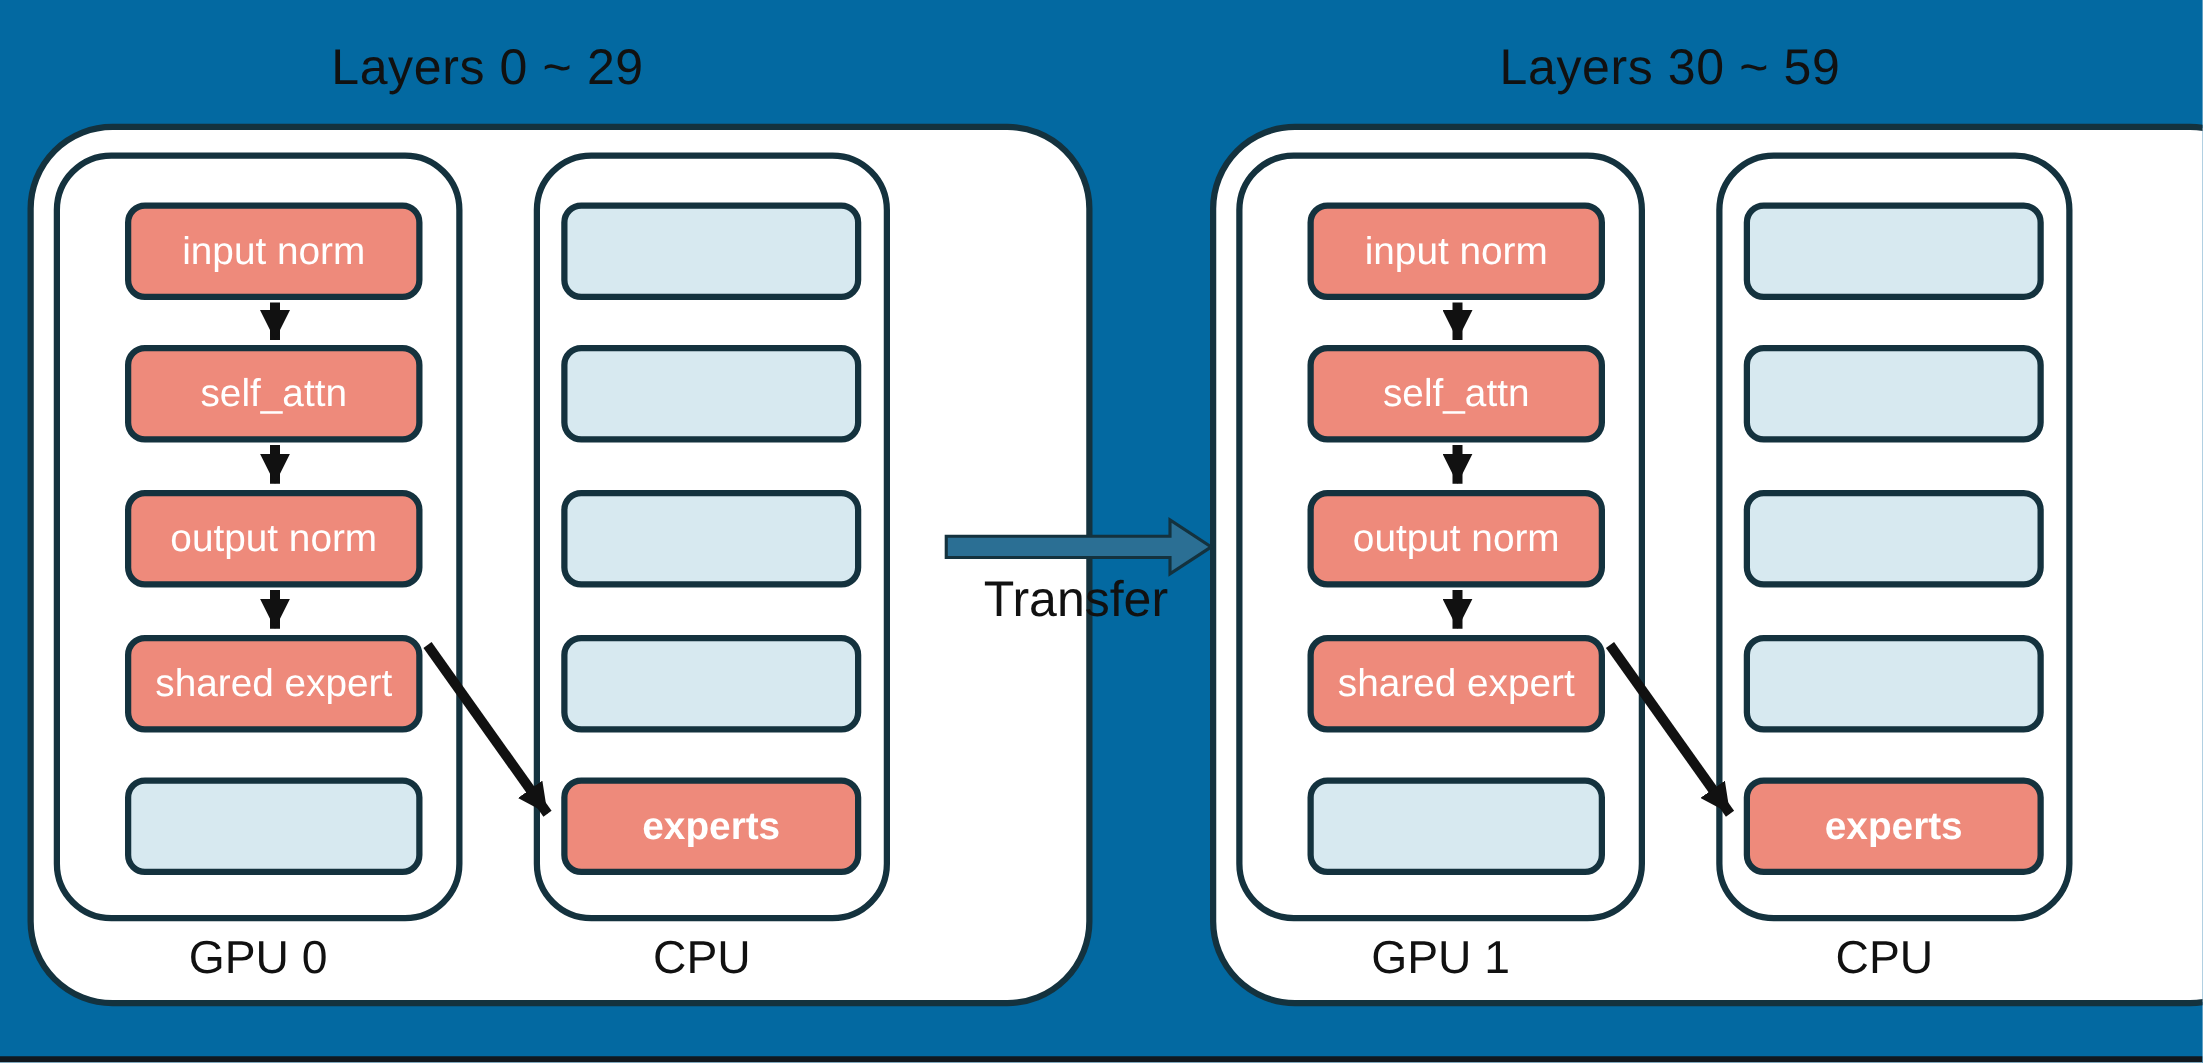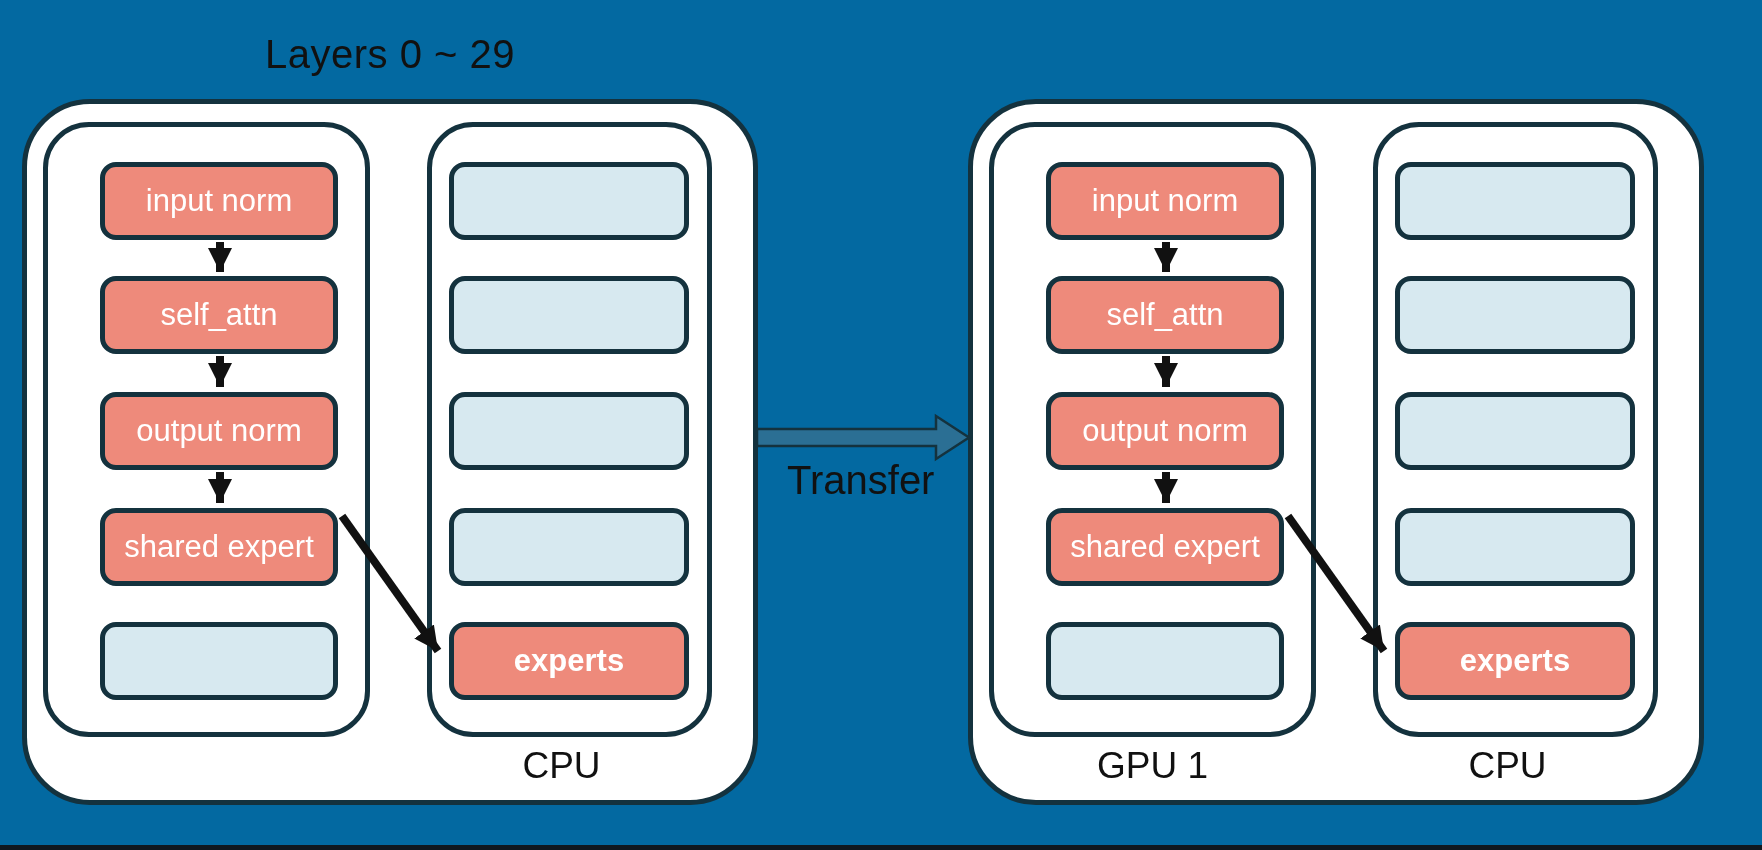--- a/index.html
+++ b/index.html
@@ -16,21 +16,21 @@
     top:32px;
     width:736px;
     text-align:center;
     font-size:40px;
     color:#111111;
     letter-spacing:0.5px;
   }
   .group{
     position:absolute;
     top:99px;
-    width:736px;height:706px;
+    width:852px;height:706px;
     border:5px solid #14323E;
     border-radius:68px;
     background:#ffffff;
     box-sizing:border-box;
   }
   .inner-col{
     position:absolute;
     top:18px;
     height:615px;
     border:5px solid #14323E;
@@ -81,36 +81,38 @@
     width:1762px;height:5px;
     background:#10181F;
   }
 </style>
 </head>
 <body>
 
 <div class="canvas">
 
   <div class="title" style="left:22px">Layers 0 ~ 29</div>
+  <div class="title" style="left:968px">Layers 30 ~ 59</div>
 
   <div class="group" style="left:22px">
     <div class="inner-col gpu-col">
       <div class="box module s0">input norm</div>
       <div class="box module s1">self_attn</div>
       <div class="box module s2">output norm</div>
       <div class="box module s3">shared expert</div>
       <div class="box empty s4"></div>
     </div>
     <div class="inner-col cpu-col">
       <div class="box empty s0"></div>
       <div class="box empty s1"></div>
       <div class="box empty s2"></div>
       <div class="box empty s3"></div>
       <div class="box module s4">experts</div>
     </div>
+    <div class="col-label gpu-label">GPU 0</div>
     <div class="col-label cpu-label">CPU</div>
   </div>
 
   <div class="group" style="left:968px">
     <div class="inner-col gpu-col">
       <div class="box module s0">input norm</div>
       <div class="box module s1">self_attn</div>
       <div class="box module s2">output norm</div>
       <div class="box module s3">shared expert</div>
       <div class="box empty s4"></div>

